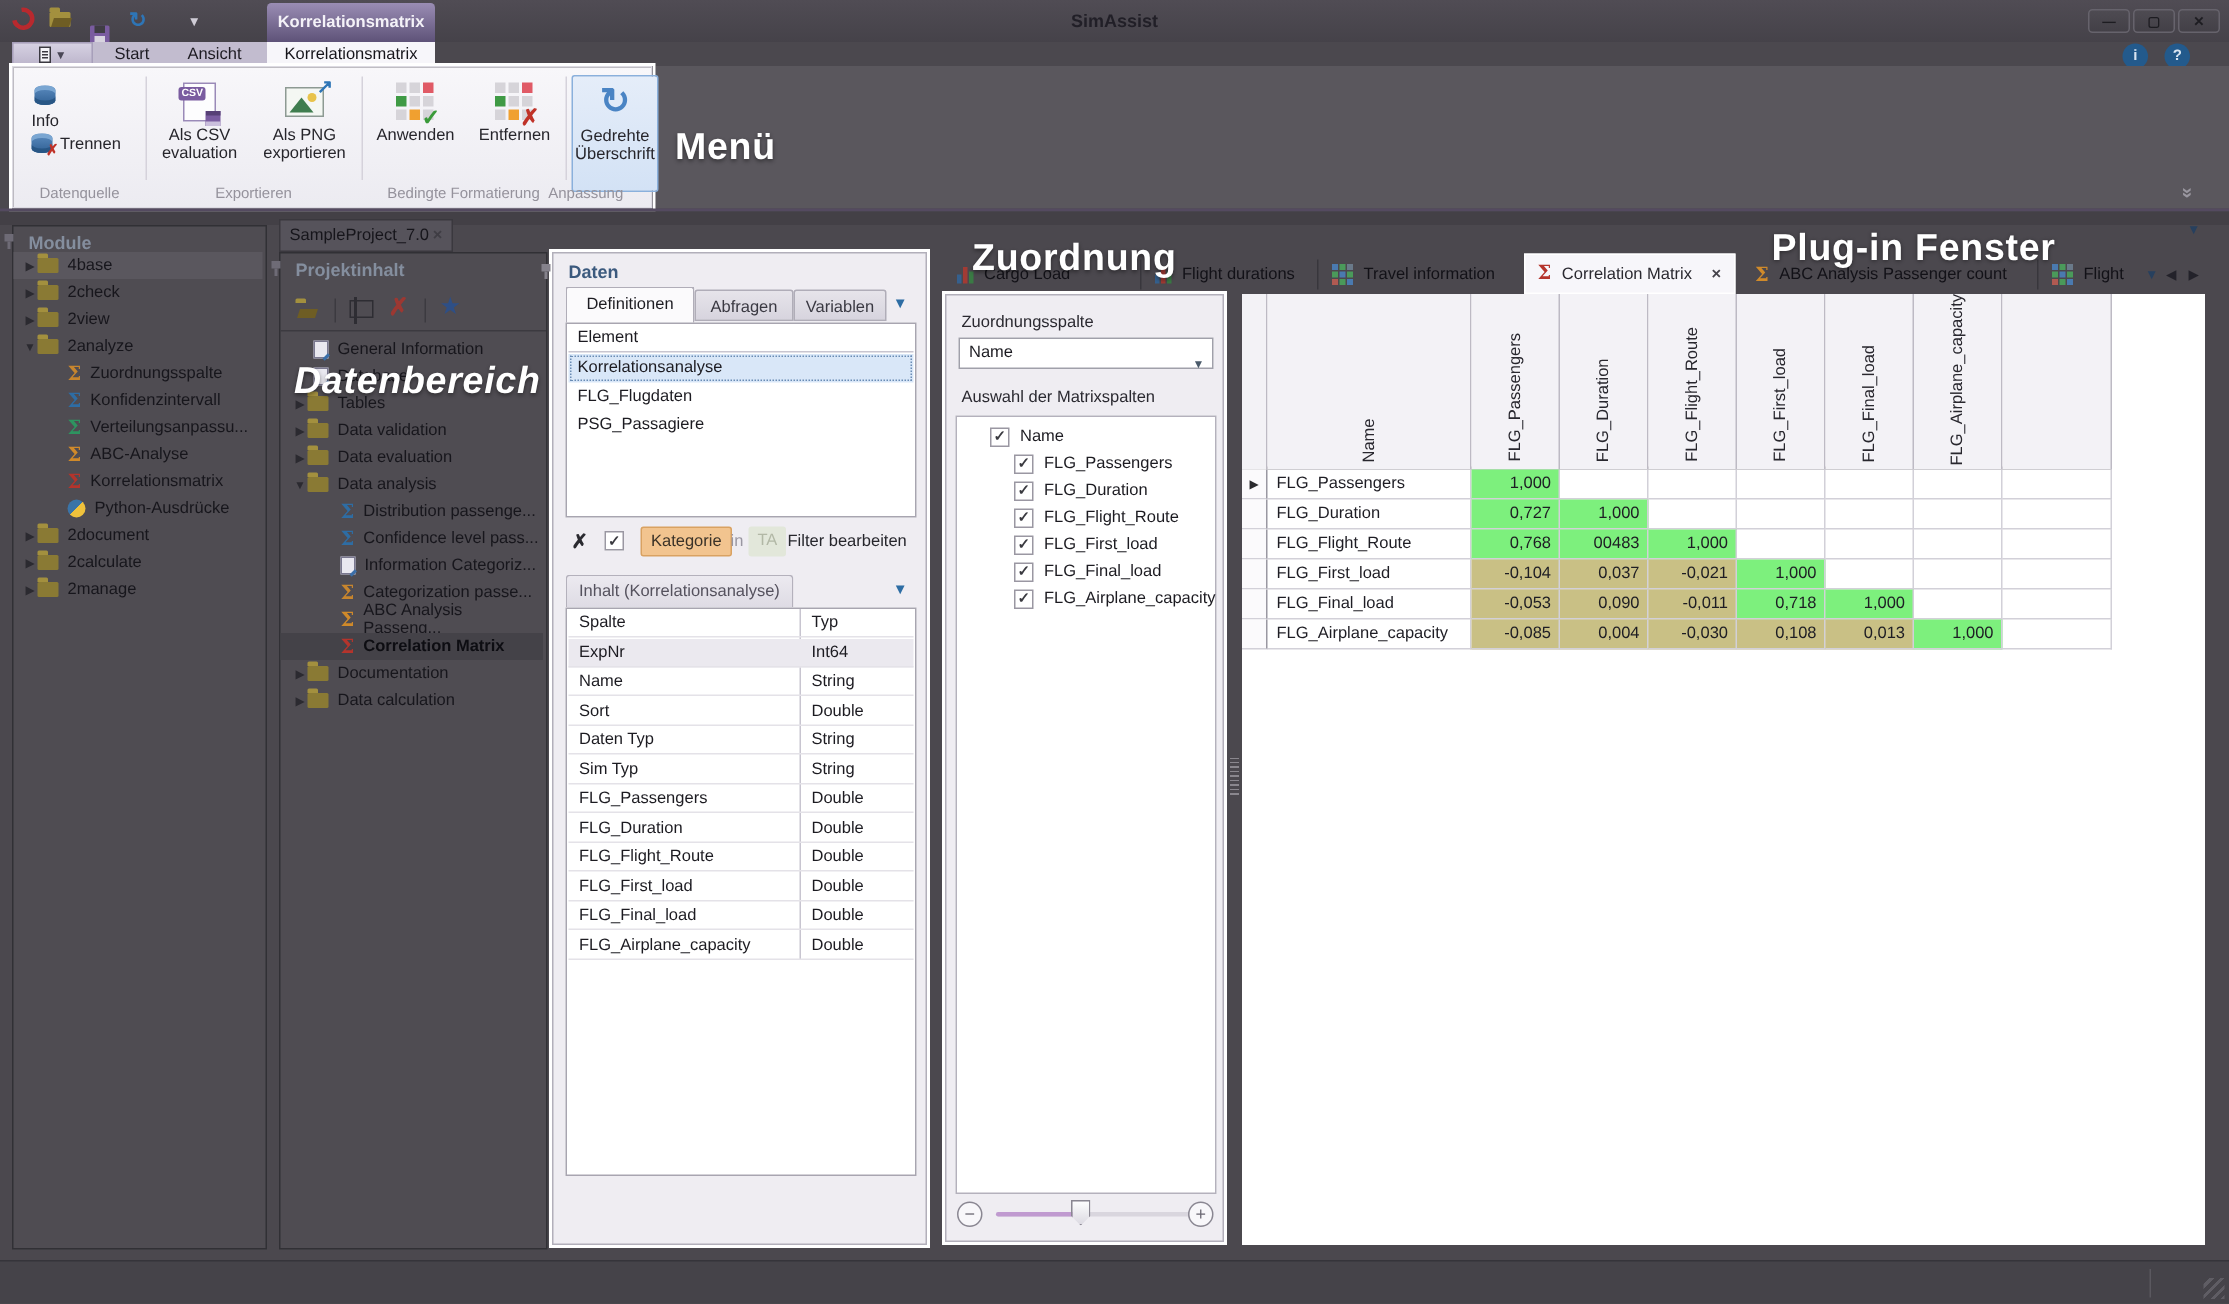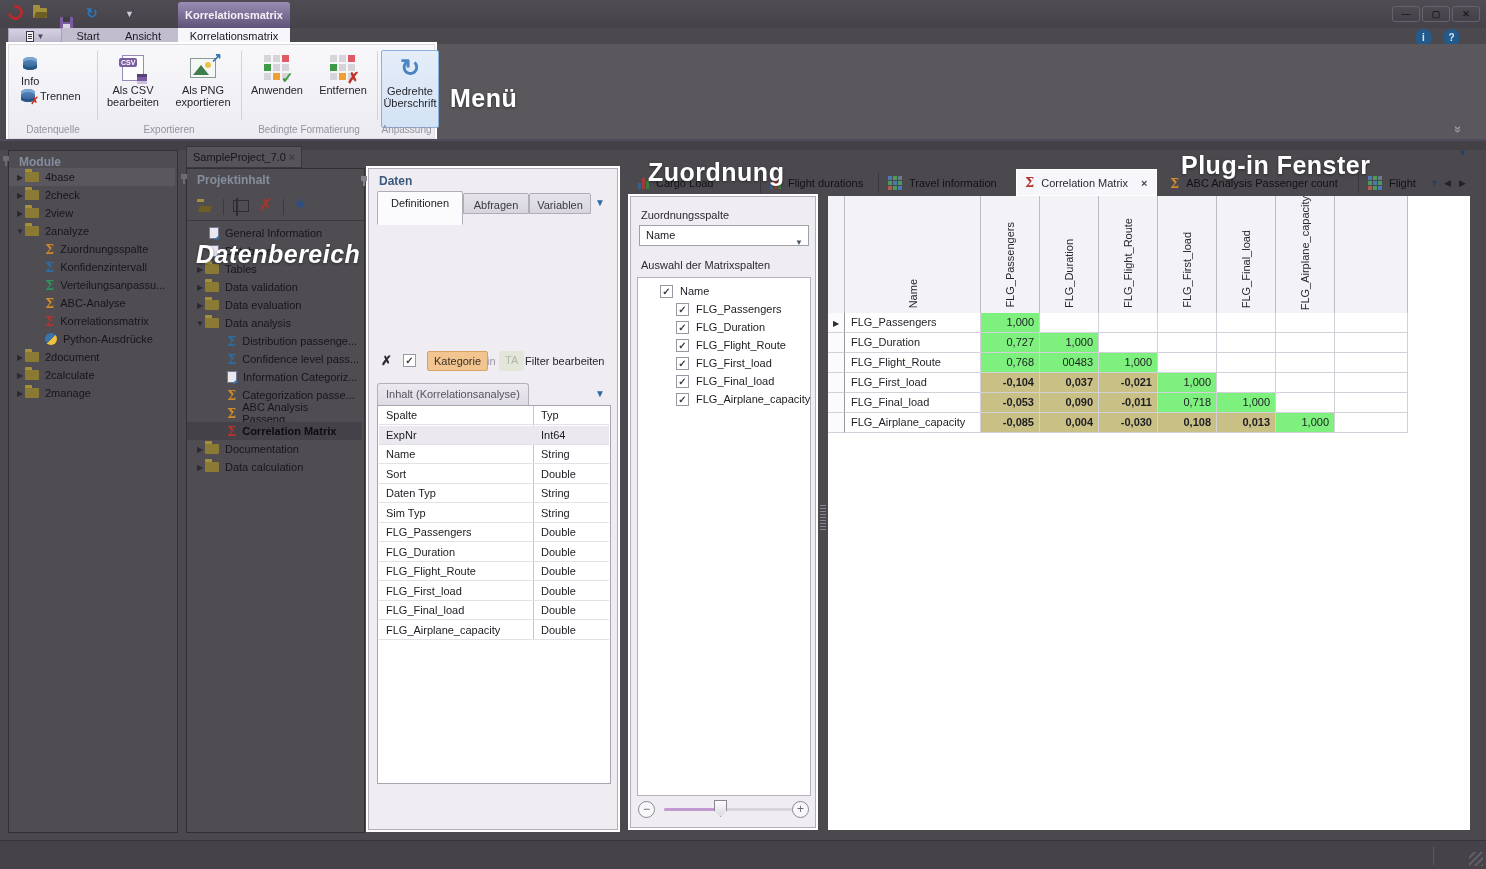--- a/index.html
+++ b/index.html
@@ -116,21 +116,21 @@
   .mhead { position:absolute; left:0; top:0; height:117px; display:flex; border-bottom:2px solid #59565e; }
   .mh { height:117px; background:#f3f2f6; border-right:1px solid #bdbac4; display:flex; }
   .vlabel { writing-mode:vertical-rl; transform:rotate(180deg); font-size:11px; color:#28272e; margin:auto auto 5px; }
   .mrow { position:absolute; left:0; height:20px; display:flex; }
   .mc { height:20px; line-height:19px; font-size:11px; color:#1e1d24; border-right:1px solid #d2d0d8; border-bottom:1px solid #d2d0d8; }
   .mc.arrow { width:17px; text-align:center; border-right:1px solid #9a98a2; background:#fbfafc; }
   .tri { font-size:8px; color:#2a2a2e; }
   .mc.name { width:136px; padding-left:6px; }
   .mc.v { width:59px; text-align:right; padding-right:5px; }
   .mc.fillc { width:73px; }
-  .cg { background:#7df07d; } .ck { background:#c9c085;font-weight:bold; }
+  .cg { background:#7df07d; } .ck { background:#c9c085; }
 
   
   .zlabel { position:absolute; font-size:11px; color:#2a2930; }
   #zdrop { left:638px; top:224px; width:170px; height:21px; background:#fff; border:1px solid #a0a0aa; font-size:11px; line-height:19px; padding-left:6px; color:#1c1b21; }
   #zdrop .dcaret { position:absolute; right:5px; top:7px; font-size:8px; color:#4a5a6a; }
   .ztree-row { position:absolute; height:18px; display:flex; align-items:center; gap:7px; font-size:11px; color:#1c1b21; }
   .circbtn { position:absolute; width:17px; height:17px; border-radius:50%; border:1px solid #8a8792; color:#6a6772; background:#f8f7fa; font-size:12px; line-height:15px; text-align:center; }
   #ztrack { left:664px; top:808px; width:134px; height:3px; background:#d9d6de; border-radius:2px; }
   #ztrack-fill { left:664px; top:808px; width:56px; height:3px; background:#c09ad0; border-radius:2px; }
   #zthumb { left:714px; top:800px; width:13px; height:17px; background:linear-gradient(#fdfdfe,#dcdae2); border:1px solid #8a8792; clip-path:polygon(0 0,100% 0,100% 62%,50% 100%,0 62%); }
@@ -143,20 +143,21 @@
 </head>
 <body>
 
 <div class="abs" id="titlebar">
   <div class="abs qa-icon logo-ring" style="left:8px;"></div>
   <div class="abs qa-icon fold open" style="left:33px;top:8px;"></div>
   <div class="abs qa-icon floppy" style="left:60px;top:7px;"></div>
   <div class="abs qa-icon refresh" style="left:86px;top:6px;">↻</div>
   <div class="abs qa-icon caret" style="left:125px;top:9px;">▼</div>
   <div class="abs" id="ctx-label">Korrelationsmatrix</div>
+  <div class="abs" id="app-title">SimAssist</div>
   <div class="abs winbtn" style="right:66px;">—</div>
   <div class="abs winbtn" style="right:36px;">▢</div>
   <div class="abs winbtn" style="right:6px;">✕</div>
 </div>
 <div class="abs roundbtn" style="right:54px;">i</div>
 <div class="abs roundbtn" style="right:26px;">?</div>
 
 <div class="abs" id="tabrow-bg"></div>
 <div class="abs" id="appmenu-btn">
   <span class="docmini"></span>
@@ -177,21 +178,21 @@
     <span class="db red-x"></span>
     <span>Trennen</span>
   </div>
   <div class="grouplabel" style="left:0;width:88px;">Datenquelle</div>
   <div class="rsep" style="left:88px;"></div>
 
   <div class="bigbtn" style="left:92px;">
     <span class="ic">
         <span class="csvfile"></span>
       </span>
-    <span>Als CSV bearbeiten</span>
+    <span>Als CSV evaluation</span>
   </div>
   <div class="bigbtn" style="left:162px;">
     <span class="ic">
         <span class="pngpic">
           <span class="sun"></span>
           <span class="arr">↗</span>
         </span>
       </span>
     <span>Als PNG exportieren</span>
   </div>
@@ -232,21 +233,21 @@
     </span>
     <span>Entfernen</span>
   </div>
   <div class="grouplabel" style="left:232px;width:136px;">Bedingte Formatierung</div>
   <div class="rsep" style="left:368px;"></div>
 
   <div class="abs" id="btn-gedrehte">
     <div style="text-align:center;margin-top:4px;"><span class="rotico">↻</span></div>
     <div style="font-size:11px;color:#26252b;text-align:center;margin-top:4px;">Gedrehte Überschrift</div>
   </div>
-  <div class="grouplabel" style="left:368px;width:59px;text-align:center;">Anpassung</div>
+  <div class="grouplabel" style="left:352px;width:59px;text-align:center;">Anpassung</div>
 </div>
 
 <div class="abs" id="ribbon-line"></div>
 <div class="abs" id="belowribbon"></div>
 <div class="abs" style="left:1453px;top:120px;"><span class="collapse-chevron">«</span></div>
 <div class="abs" style="left:1458px;top:148px;font-size:9px;color:#27405e;">▼</div>
 
 <div class="abs dimpanel" style="left:8px;top:150px;width:170px;height:683px;">
   <div class="abs dimhead" style="left:10px;top:4px;">Module</div>
   <div class="abs pin dark" style="right:8px;top:4px;"></div>
@@ -397,20 +398,26 @@
 
 <div class="abs brightpanel" style="left:368px;top:168px;width:250px;height:662px;">
   <div class="abs bhead" style="left:10px;top:5px;">Daten</div>
   <div class="abs pin" style="right:10px;top:6px;"></div>
 
   <div class="dtab active" style="left:8px;width:86px;top:22px;">Definitionen</div>
   <div class="dtab" style="left:94px;width:66px;top:24px;height:21px;">Abfragen</div>
   <div class="dtab" style="left:160px;width:62px;top:24px;height:21px;">Variablen</div>
   <div class="abs bluecaret" style="right:12px;top:28px;">▼</div>
 
+  <div class="listbox" style="left:8px;top:46px;width:234px;height:130px;">
+    <div class="lrow" style="top:0;border-bottom:1px solid #c8c5d0;">Element</div>
+    <div class="lrow sel" style="top:20px;">Korrelationsanalyse</div>
+    <div class="lrow" style="top:39px;">FLG_Flugdaten</div>
+    <div class="lrow" style="top:58px;">PSG_Passagiere</div>
+  </div>
 
   <div class="abs" style="left:12px;top:184px;font-size:13px;font-weight:bold;color:#2a2a30;">✗</div>
   <div class="abs cb" style="left:34px;top:185px;">✓</div>
   <div class="chip orange" style="left:58px;top:182px;">Kategorie</div>
   <div class="abs" style="left:118px;top:186px;font-size:11px;color:#9a97a2;">in</div>
   <div class="chip pale" style="left:130px;top:182px;">TA</div>
   <div class="abs" style="left:156px;top:186px;font-size:11px;color:#26262c;">Filter bearbeiten</div>
 
   <div class="abs" style="left:8px;top:214px;width:152px;height:22px;background:linear-gradient(#eceaf0,#dedbe4);border:1px solid #b4b1bc;border-bottom:none;border-radius:3px 3px 0 0;font-size:11px;color:#55525e;line-height:21px;padding-left:8px;">Inhalt (Korrelationsanalyse)</div>
   <div class="abs bluecaret" style="right:12px;top:219px;">▼</div>

